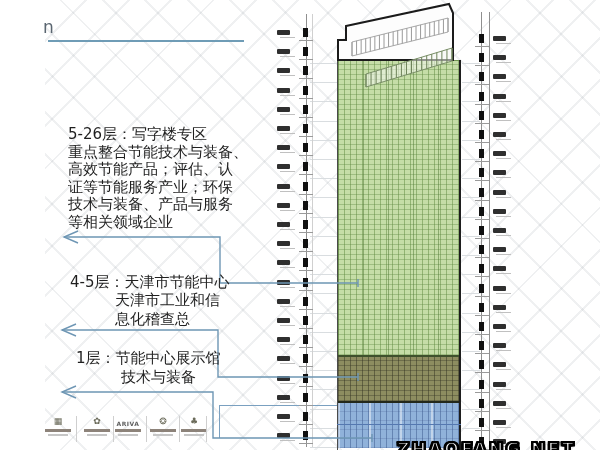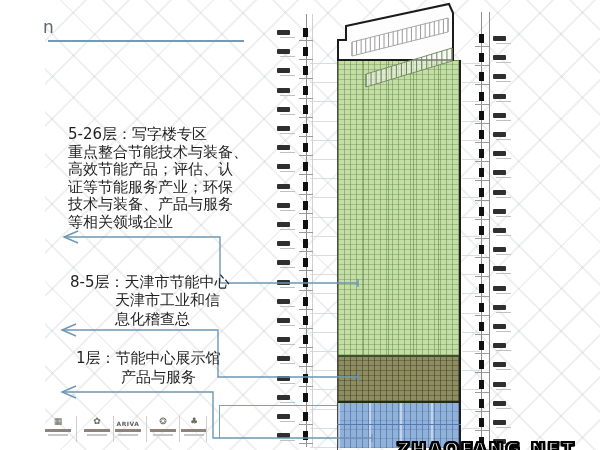--- a/index.html
+++ b/index.html
@@ -335,25 +335,25 @@
     <line x1="372" y1="434" x2="372" y2="442"></line>
   </g>
 </svg>
 
 <div class="abs note note1">5-26层：写字楼专区
 重点整合节能技术与装备、
 高效节能产品；评估、认
 证等节能服务产业；环保
 技术与装备、产品与服务
 等相关领域企业</div>
-<div class="abs note note2">8-5层：天津市节能中心
+<div class="abs note note2">4-5层：天津市节能中心
 　　　天津市工业和信
 　　　息化稽查总</div>
 <div class="abs note note3">1层：节能中心展示馆
-　　　产品与服务</div>
+　　　技术与装备</div>
 
 <div id="logos">
     <div class="abs logo-icon" style="left:58px;top:416px;">▦</div>
     <div class="abs logo-bar1" style="left:58px;top:429px;width:26px;"></div>
     <div class="abs logo-bar2" style="left:58px;top:434px;width:20px;"></div>
     <div class="abs logo-icon" style="left:97px;top:416px;">✿</div>
     <div class="abs logo-bar1" style="left:97px;top:429px;width:26px;"></div>
     <div class="abs logo-bar2" style="left:97px;top:434px;width:20px;"></div>
     <div class="abs logo-ariva" style="left:128px;top:420px;">ARIVA</div>
     <div class="abs logo-bar1" style="left:128px;top:429px;width:26px;"></div>

